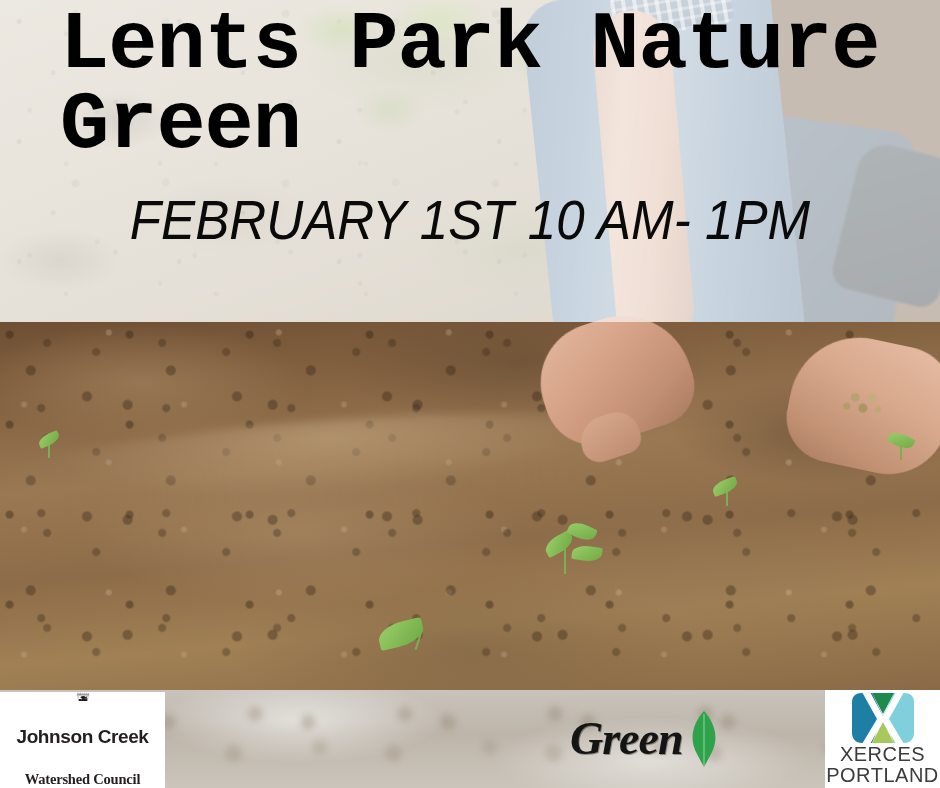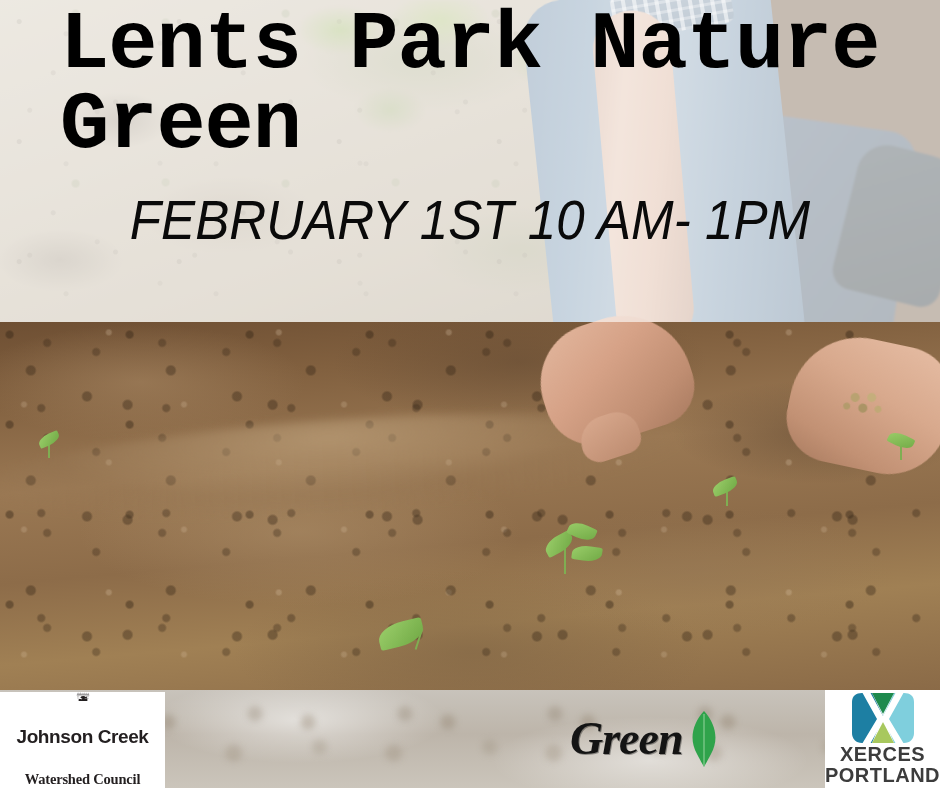--- a/index.html
+++ b/index.html
@@ -385,21 +385,20 @@
     box-sizing: border-box;
   }
   .xerces-mark { width: 74px; height: 52px; display: block; }
   .xerces-name {
     font-family: "Liberation Sans", sans-serif;
     font-size: 20px;
     color: #3c3c3c;
     letter-spacing: .5px;
     line-height: 1.06;
     text-align: center;
-    font-weight: bold;
   }
 </style>
 </head>
 <body>
 
 <div class="flyer">
 
   <div class="photo">
     <div class="soil-pale"></div>
     <div class="greens"></div>

